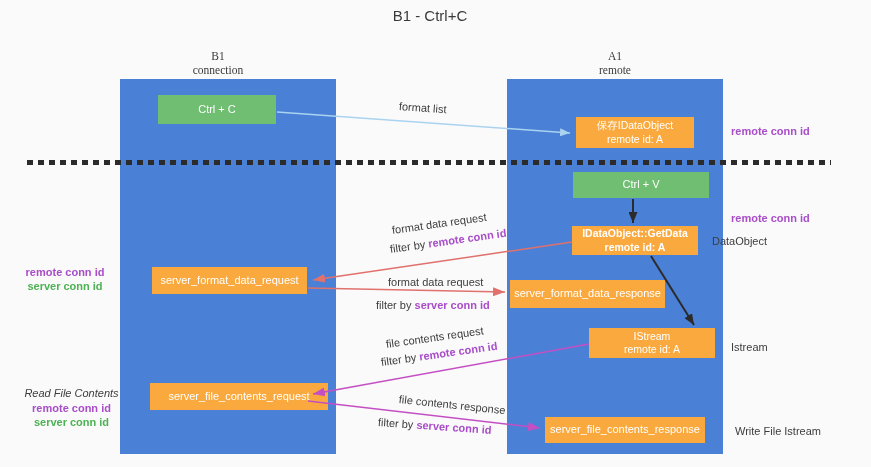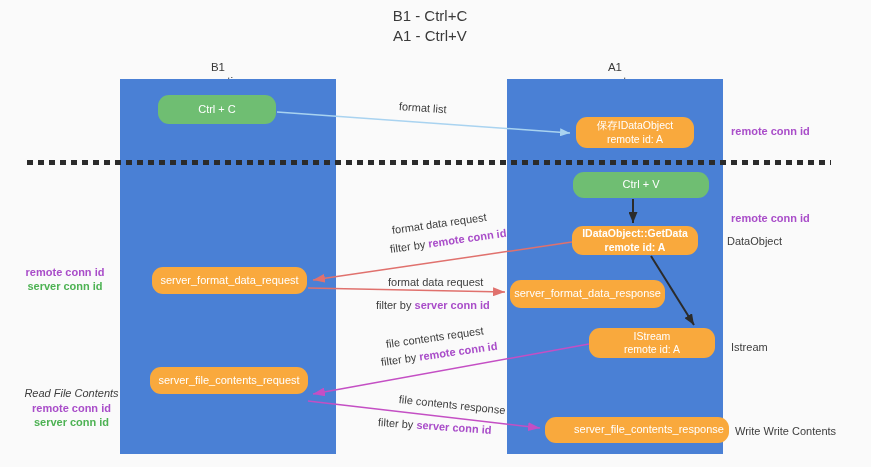--- a/index.html
+++ b/index.html
@@ -1,26 +1,26 @@
 <!DOCTYPE html>
 <html style="--lane-blue: #4a80d5; --green-box: #6fbe72; --orange-box: #f9a93d; --light-blue-arrow: #a9d3f0; --black-arrow: #2b2b2b; --salmon-arrow: #e0716d; --magenta-arrow: #c44fc4; --purple-text: #a94dc9; --green-text: #4db253;"><head>
 <meta charset="utf-8">
 <style>
   html,body{margin:0;padding:0;background:#fafafa;font-family:"Liberation Sans",sans-serif;}
   .canvas{position:relative;width:871px;height:467px;background:#fafafa;overflow:hidden;}
   .title{position:absolute;left:330px;top:6px;width:200px;text-align:center;
          font-size:15px;color:#3a3a3a;line-height:20px;}
-  .lane-header{position:absolute;top:60px;width:216px;text-align:center;
-               font-size:11.5px;color:#3a3a3a;line-height:14px;}
+  .lane-header{position:absolute;top:49px;width:216px;text-align:center;
+               font-size:11.5px;color:#3a3a3a;line-height:14px;font-family:Liberation Serif, serif;}
   .lane{position:absolute;top:79px;width:216px;height:375px;background:var(--lane-blue,#4a80d5);}
   .dashed{position:absolute;left:27px;top:160px;width:804px;height:5px;
           background:repeating-linear-gradient(90deg,#2b2b2b 0 6px,transparent 6px 11px);}
   .box{position:absolute;display:flex;flex-direction:column;align-items:center;
        justify-content:center;color:#fff;font-size:11px;text-align:right;line-height:1.25;
-       white-space:nowrap;border-radius:11px;}
+       white-space:nowrap;}
   .box.green{background:var(--green-box,#6fbe72);}
   .box.orange{background:var(--orange-box,#f9a93d);}
   .box.two-line{font-size:10.5px;}
   .mid-label{position:absolute;font-size:11px;color:#3d3d3d;white-space:nowrap;
              transform-origin:left center;}
   .side-label{position:absolute;font-size:11px;color:#3d3d3d;white-space:nowrap;line-height:14px;}
   .side-block{position:absolute;font-size:11px;text-align:center;line-height:14px;white-space:nowrap;}
   .purple{color:var(--purple-text,#a94dc9);font-weight:bold;}
   .greent{color:var(--green-text,#4db253);font-weight:bold;}
   svg.overlay{position:absolute;left:0;top:0;pointer-events:none;}
@@ -33,21 +33,20 @@
   .mk-salmon{fill:var(--salmon-arrow,#e0716d);}
   .mk-magenta{fill:var(--magenta-arrow,#c44fc4);}
 </style>
 </head>
 <body>
 
 <div class="canvas">
 
   <div class="title">
     <div>B1 - Ctrl+C</div>
-    <div>A1 - Ctrl+V</div>
   </div>
 
   <div class="lane-header" style="left:110px;">
     <div>B1</div>
     <div>connection</div>
   </div>
   <div class="lane-header" style="left:507px;">
     <div>A1</div>
     <div>remote</div>
   </div>
@@ -81,25 +80,25 @@
 
   <div class="box orange" style="left:152px;top:267px;width:155px;height:27px;">
     <div>server_format_data_request</div>
   </div>
 
   <div class="box orange two-line" style="left:589px;top:328px;width:126px;height:30px;">
     <div>IStream</div>
     <div>remote id: A</div>
   </div>
 
-  <div class="box orange" style="left:150px;top:367px;width:158px;height:27px;">
+  <div class="box orange" style="left:150px;top:383px;width:178px;height:27px;">
     <div>server_file_contents_request</div>
   </div>
 
-  <div class="box orange" style="left:545px;top:417px;width:160px;height:26px;padding-left:24px;">
+  <div class="box orange" style="left:545px;top:417px;width:160px;height:26px;">
     <div>server_file_contents_response</div>
   </div>
 
   <svg class="overlay" width="871" height="467">
     <defs>
       <marker id="ah-blue" markerUnits="userSpaceOnUse" markerWidth="10" markerHeight="8" refX="10" refY="4" orient="auto">
           <path class="mk-blue" d="M0,0 L10,4 L0,8 z"></path>
         </marker>
       <marker id="ah-black" markerUnits="userSpaceOnUse" markerWidth="11" markerHeight="9" refX="11" refY="4.5" orient="auto">
           <path class="mk-black" d="M0,0 L11,4.5 L0,9 z"></path>
@@ -150,17 +149,17 @@
   </div>
 
   <div class="side-block" style="left:24px;top:386px;width:95px;color:#3d3d3d;font-style:italic;">Read File Contents</div>
   <div class="side-block" style="left:24px;top:401px;width:95px;">
     <div class="purple">remote conn id</div>
     <div class="greent">server conn id</div>
   </div>
 
   <div class="side-label purple" style="left:731px;top:124px;">remote conn id</div>
   <div class="side-label purple" style="left:731px;top:211px;">remote conn id</div>
-  <div class="side-label" style="left:727px;top:234px;">DataObject</div>
+  <div class="side-label" style="left:712px;top:234px;">DataObject</div>
   <div class="side-label" style="left:731px;top:340px;">Istream</div>
-  <div class="side-label" style="left:735px;top:424px;">Write Write Contents</div>
+  <div class="side-label" style="left:735px;top:424px;">Write File Istream</div>
 
 </div>
 
 </body></html>

